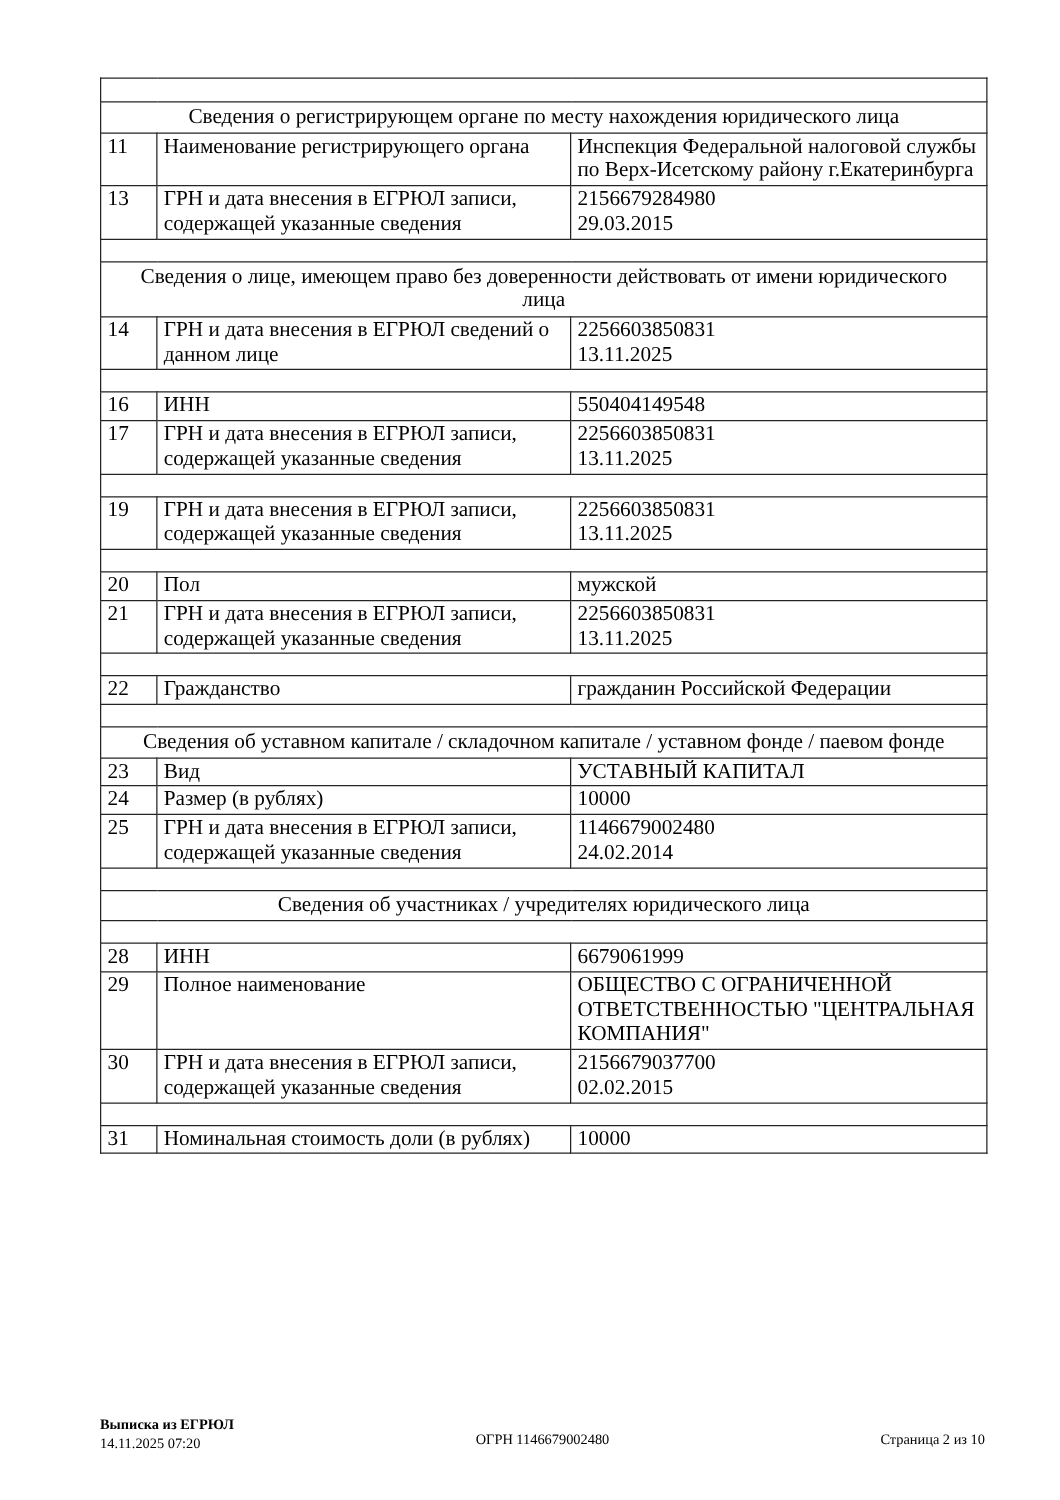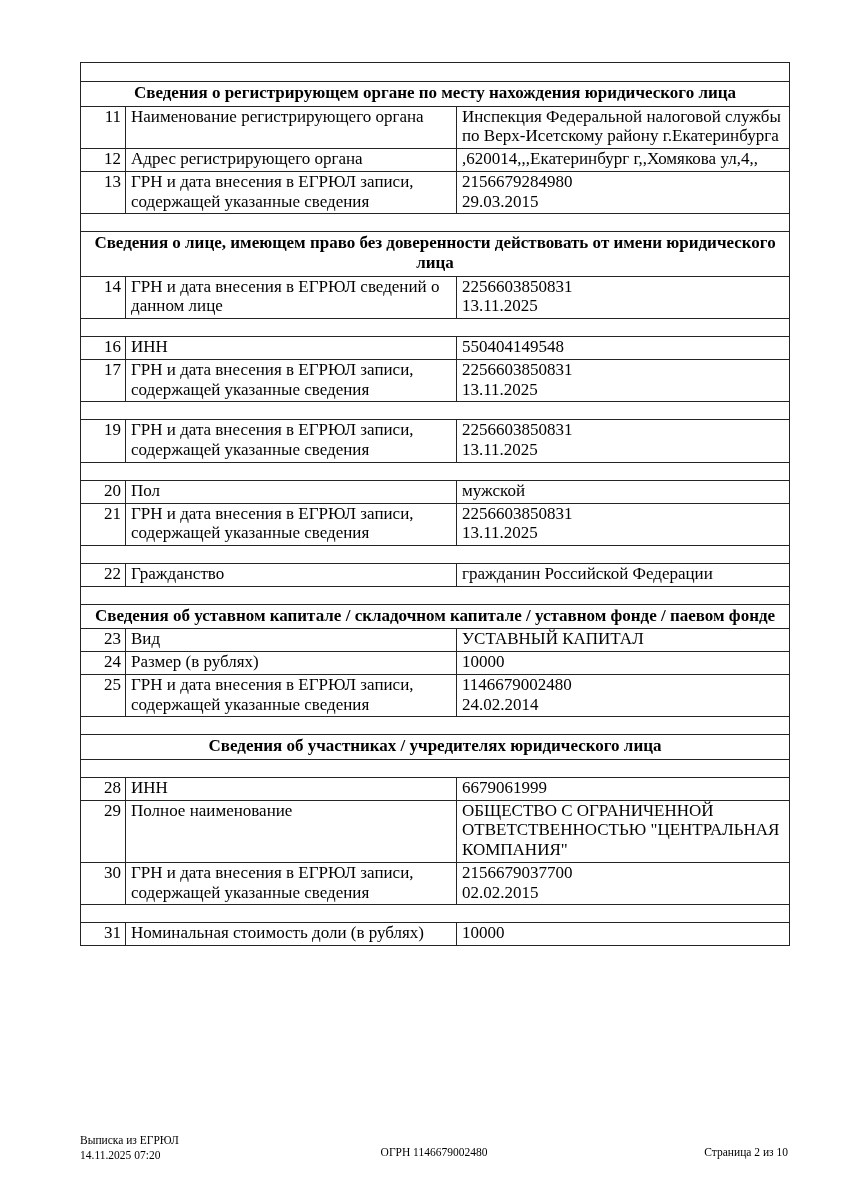--- a/index.html
+++ b/index.html
@@ -19,39 +19,39 @@
     table-layout:fixed;
     font-size:17px;
     line-height:1.16;
   }
   table.egrul td {
     border:1.5px solid #242424;
     vertical-align:top;
     padding:0 4px 2px 5px;
     overflow:hidden;
   }
-  td.num   { text-align:right; padding-left:1px; padding-right:1px; }
+  td.num   { text-align:left; padding-left:1px; padding-right:1px; }
   td.label { white-space:pre-line; }
   td.value { white-space:pre-line; }
   tr.section-header td {
     text-align:center;
-    font-weight:bold;
+    font-weight:normal;
     padding:1px 6px 3px 6px;
   }
   tr.spacer td { height:17px; padding:0; }
   tr.blank  td { height:18px; padding:0; }
   .footer {
     position:absolute;
     left:80px; top:1133px;
     width:708px;
     font-size:11.5px;
     line-height:1.3;
   }
   .footer-left   { position:absolute; left:0; top:0; }
-  .footer-left .doc-title { font-weight:normal; }
+  .footer-left .doc-title { font-weight:bold; }
   .footer-center { position:absolute; left:50%; top:12px; transform:translateX(-50%); white-space:nowrap; }
   .footer-right  { position:absolute; right:0; top:12px; white-space:nowrap; }
 </style>
 </head>
 <body>
 
 <div class="page">
 
   <table class="egrul">
     <colgroup>
@@ -66,25 +66,20 @@
         <tr class="section-header">
           <td colspan="3" class="label">Сведения о регистрирующем органе по месту нахождения юридического лица</td>
         </tr>
         <tr>
           <td class="num">11</td>
           <td class="label">Наименование регистрирующего органа</td>
           <td class="value">Инспекция Федеральной налоговой службы
 по Верх-Исетскому району г.Екатеринбурга</td>
         </tr>
         <tr>
-          <td class="num">12</td>
-          <td class="label">Адрес регистрирующего органа</td>
-          <td class="value">,620014,,,Екатеринбург г,,Хомякова ул,4,,</td>
-        </tr>
-        <tr>
           <td class="num">13</td>
           <td class="label">ГРН и дата внесения в ЕГРЮЛ записи,
 содержащей указанные сведения</td>
           <td class="value">2156679284980
 29.03.2015</td>
         </tr>
         <tr class="spacer">
           <td colspan="3"></td>
         </tr>
         <tr class="section-header">

